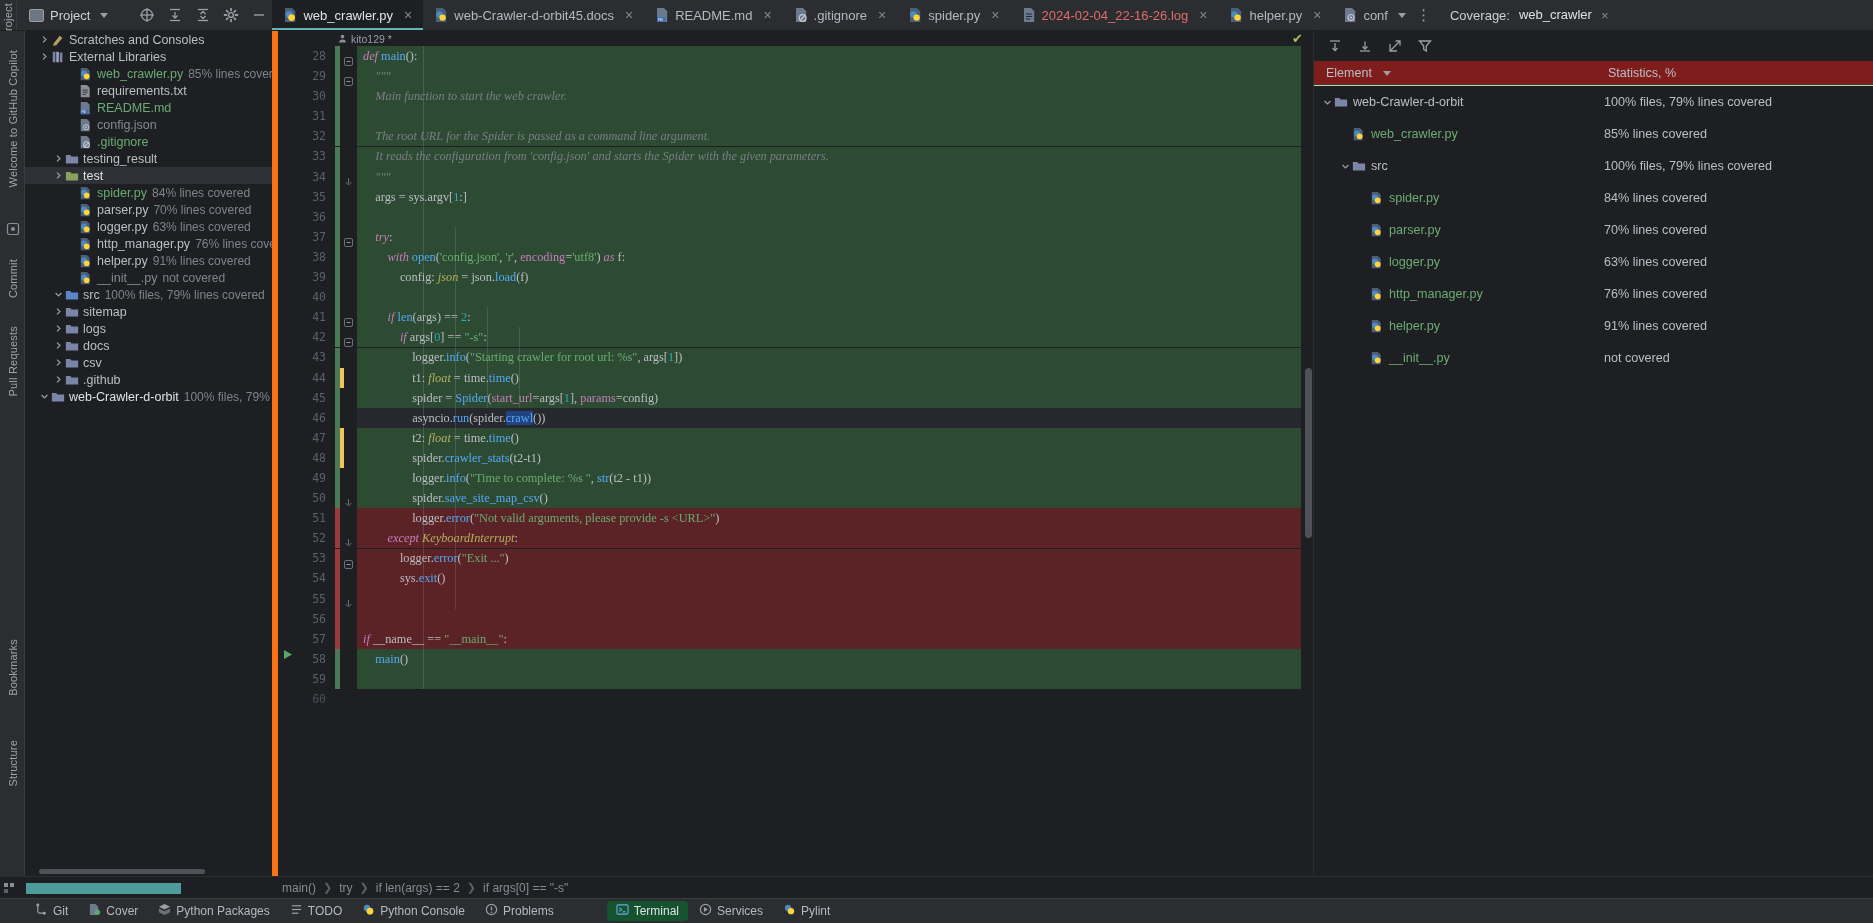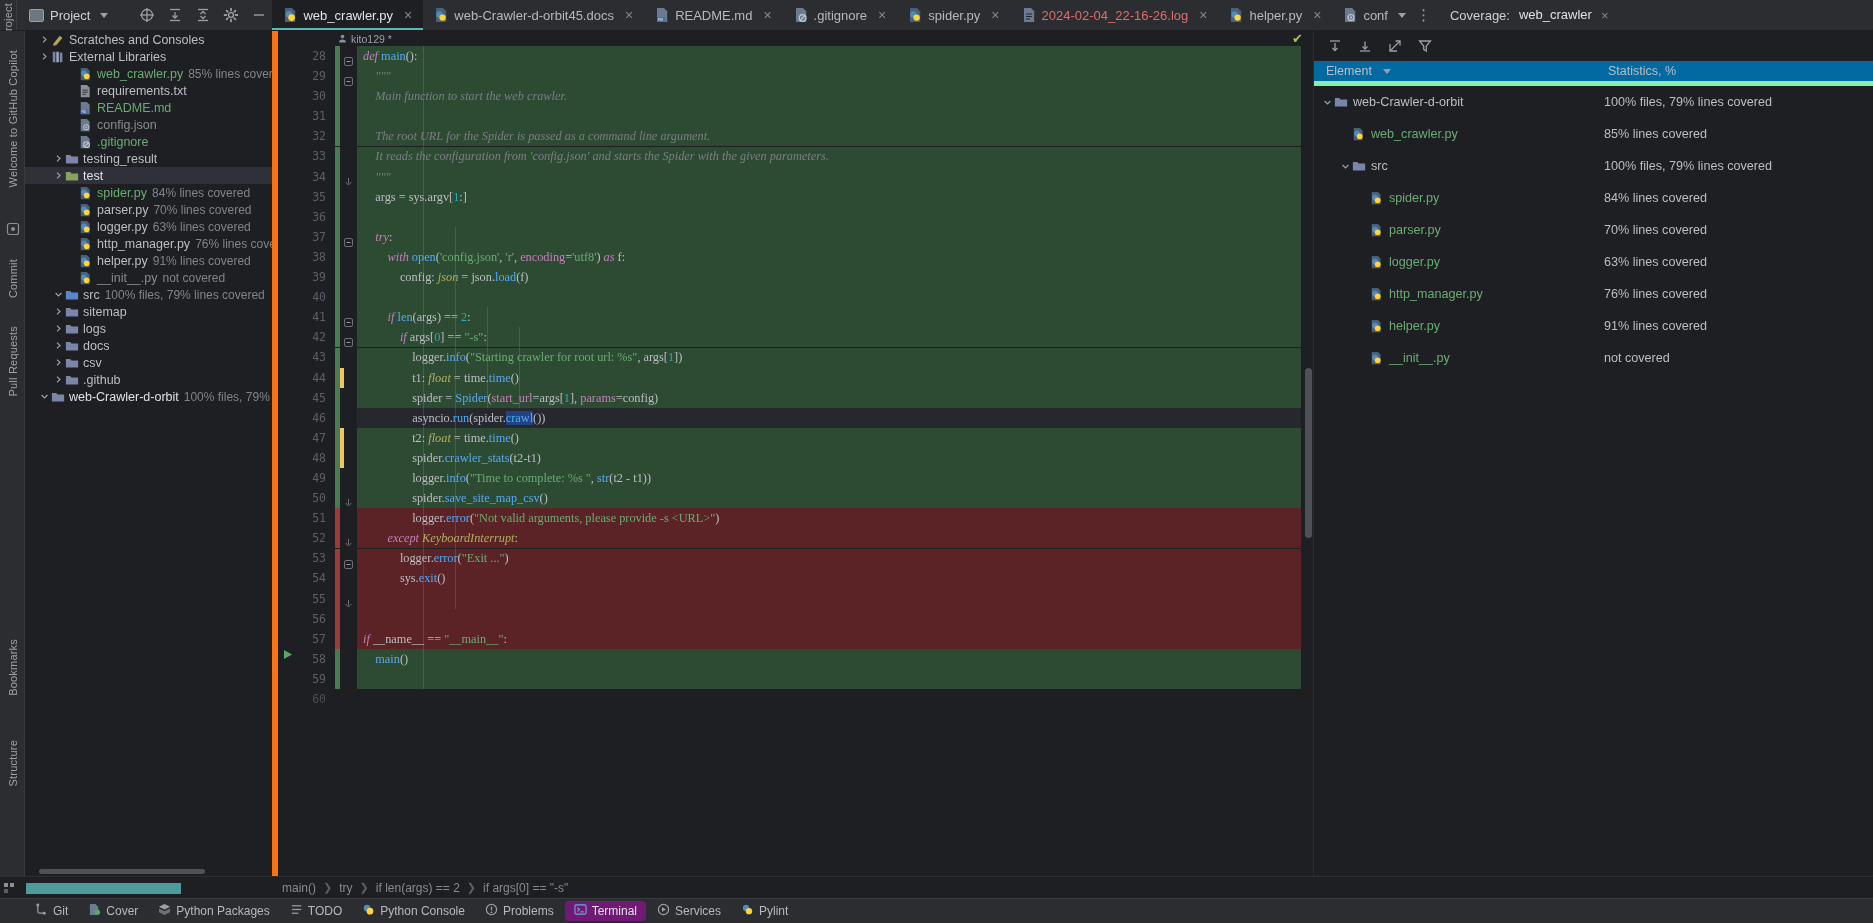--- a/index.html
+++ b/index.html
@@ -147,21 +147,21 @@
   
   .markstrip { width:12px; flex:0 0 12px; background:#1e1f22; position:relative; }
   .editor-vscroll { position:absolute; right:1px; width:7px; background:#4e5157; border-radius:4px; }
 
   
   .covpanel { width:560px; flex:0 0 560px; background:#1e1f22; display:flex; flex-direction:column; border-left:1px solid #2b2d30;}
   .cov-toolbar { height:30px; display:flex; align-items:center; gap:4px; padding-left:8px; }
   .cv-ico { width:26px;height:26px;display:flex;align-items:center;justify-content:center;border-radius:4px;}
   .cov-head {
     height:25px; display:flex; align-items:center; font-size:12.5px; color:#bcbec4;
-    border-bottom:5px solid #86efac; background:#0369a1;
+    border-bottom:1px solid #86efac; background:#7f1d1d;
   }
   .ch-el { padding-left:12px; display:flex; align-items:center; gap:7px; width:290px; }
   .ch-st { padding-left:4px; }
   .covrow { height:32px; display:flex; align-items:center; font-size:12.6px; color:#bcbec4; cursor:default;}
   .covrow .nm { display:flex; align-items:center; width:290px; }
   .covrow .stv { color:#bcbec4; }
   .covrow .nm .txt.green { color:#6aab73; }
 
   
   .statuswrap { flex:0 0 auto; background:#1e1f22; }
@@ -171,21 +171,21 @@
   }
   .bc-sep { color:#5a6069; font-size:11px; }
   .bottombar {
     height:25px; background:#2b2d30; display:flex; align-items:center; gap:2px;
     padding-left:26px; border-top:1px solid #393b40;
   }
   .bb {
     display:flex; align-items:center; gap:5px; font-size:12px; color:#b5b8bf;
     padding:2px 9px; border-radius:4px; white-space:nowrap; cursor:default;
   }
-  .bb.active { background:#701a75; color:#dfe1e5; }
+  .bb.active { background:#14532d; color:#dfe1e5;margin-left:42px; }
   .bl-teal { position:absolute; left:26px; bottom:29px; width:155px; height:11px; background:#4f9a9a; }
   .corner-dots { position:absolute; left:4px; bottom:30px; width:10px; height:10px; }
 </style>
 </head>
 <body>
 
 <div class="app">
 
   <div class="topbar">
     <div class="left-rail-top">

